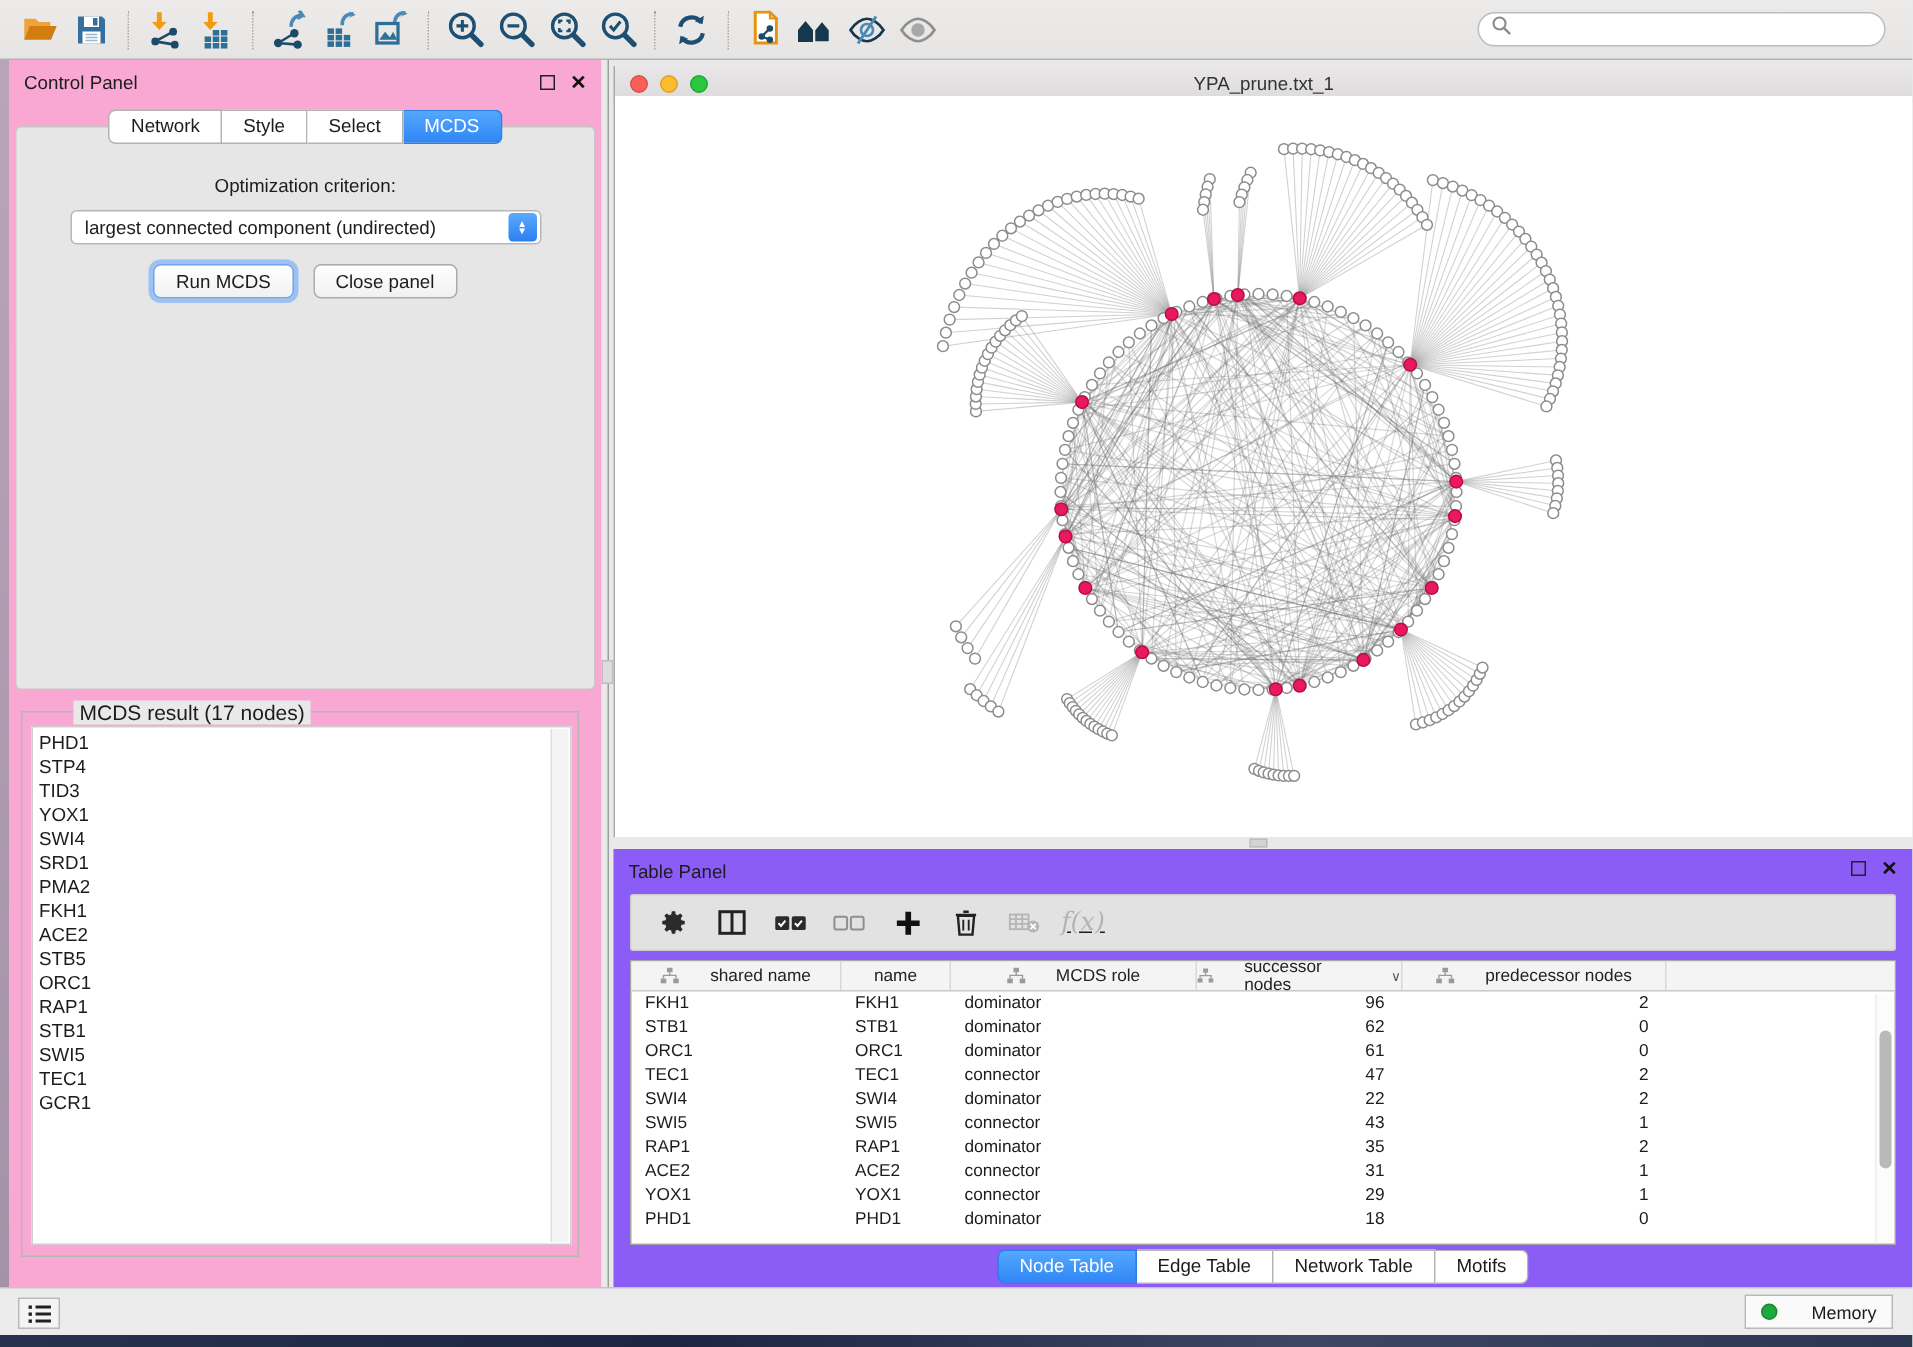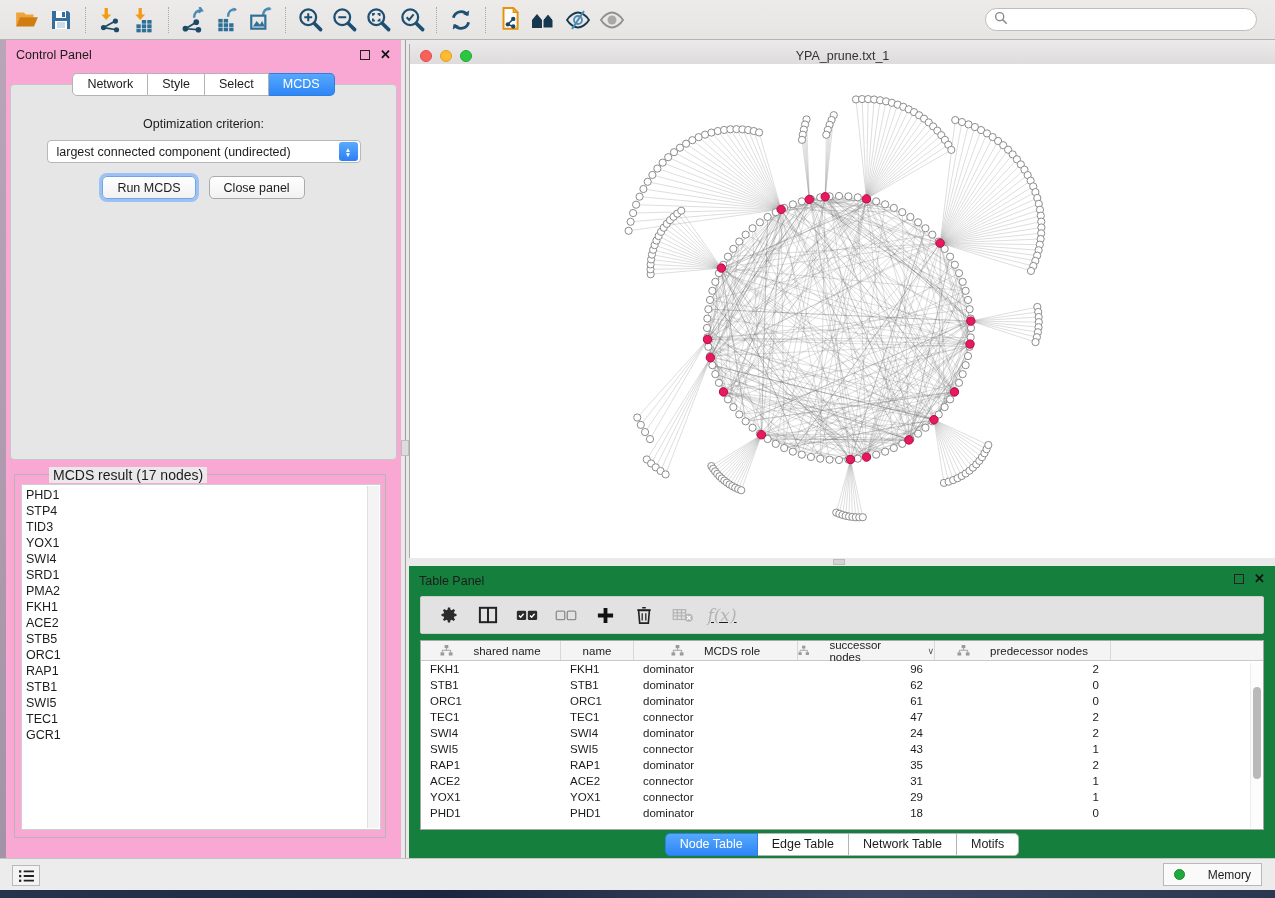--- a/index.html
+++ b/index.html
@@ -68,21 +68,21 @@
     display:flex; align-items:center; }
   .lights { display:flex; gap:8px; padding-left:10px; }
   .light { width:12px; height:12px; border-radius:50%; }
   .light.red { background:#f9605a; border:1px solid #dd4f46; }
   .light.yellow { background:#fdbc2f; border:1px solid #dfa023; }
   .light.green { background:#2ac840; border:1px solid #23a532; }
   .net-title { position:absolute; left:0; width:100%; text-align:center; font-size:12.5px; color:#333; pointer-events:none; }
   .net-canvas { position:absolute; left:409px; top:64px; width:866px; height:494px; background:#fff; border-left:1px solid #a9a9a9; }
 
   
-  .table-panel { position:absolute; left:409px; top:566px; width:866px; height:292px; background:#15803d; }
+  .table-panel { position:absolute; left:409px; top:566px; width:866px; height:292px; background:#8b5cf6; }
   .tp-toolbar { position:absolute; left:11px; top:30px; width:844px; height:38px; background:#e2e2e2;
     border:1px solid #cdcdcd; border-radius:2px; display:flex; align-items:center; gap:9px; padding-left:13px; }
   .tp-ico { width:30px; height:28px; display:flex; align-items:center; justify-content:center; cursor:pointer; }
   .tp-ico.disabled { cursor:default;text-decoration:underline; }
   .fx { font-family:"DejaVu Serif", serif; font-style:italic; font-size:17px; color:#b4b4b4; }
   .table-wrap { position:absolute; left:11px; top:74px; width:844px; height:190px; background:#fff; border:1px solid #a6a6a6; }
   .thead { display:flex; height:20px; background:#f4f4f4; border-bottom:1px solid #cacaca; font-size:11.5px; }
   .th { display:flex; align-items:center; justify-content:center; gap:20px; border-right:1px solid #d8d8d8; color:#222; }
   .th .sort { font-size:9px; color:#555; margin-left:2px; }
   .c0{width:140px}.c1{width:73px}.c2{width:164px}.c3{width:137px}.c4{width:176px}.cf{flex:1;border-right:none}
@@ -1248,21 +1248,21 @@
           <span class="c1 td">TEC1</span>
           <span class="c2 td">connector</span>
           <span class="c3 td num">47</span>
           <span class="c4 td num">2</span>
           <span class="cf"></span>
         </div>
         <div class="trow">
           <span class="c0 td">SWI4</span>
           <span class="c1 td">SWI4</span>
           <span class="c2 td">dominator</span>
-          <span class="c3 td num">24</span>
+          <span class="c3 td num">22</span>
           <span class="c4 td num">2</span>
           <span class="cf"></span>
         </div>
         <div class="trow">
           <span class="c0 td">SWI5</span>
           <span class="c1 td">SWI5</span>
           <span class="c2 td">connector</span>
           <span class="c3 td num">43</span>
           <span class="c4 td num">1</span>
           <span class="cf"></span>

